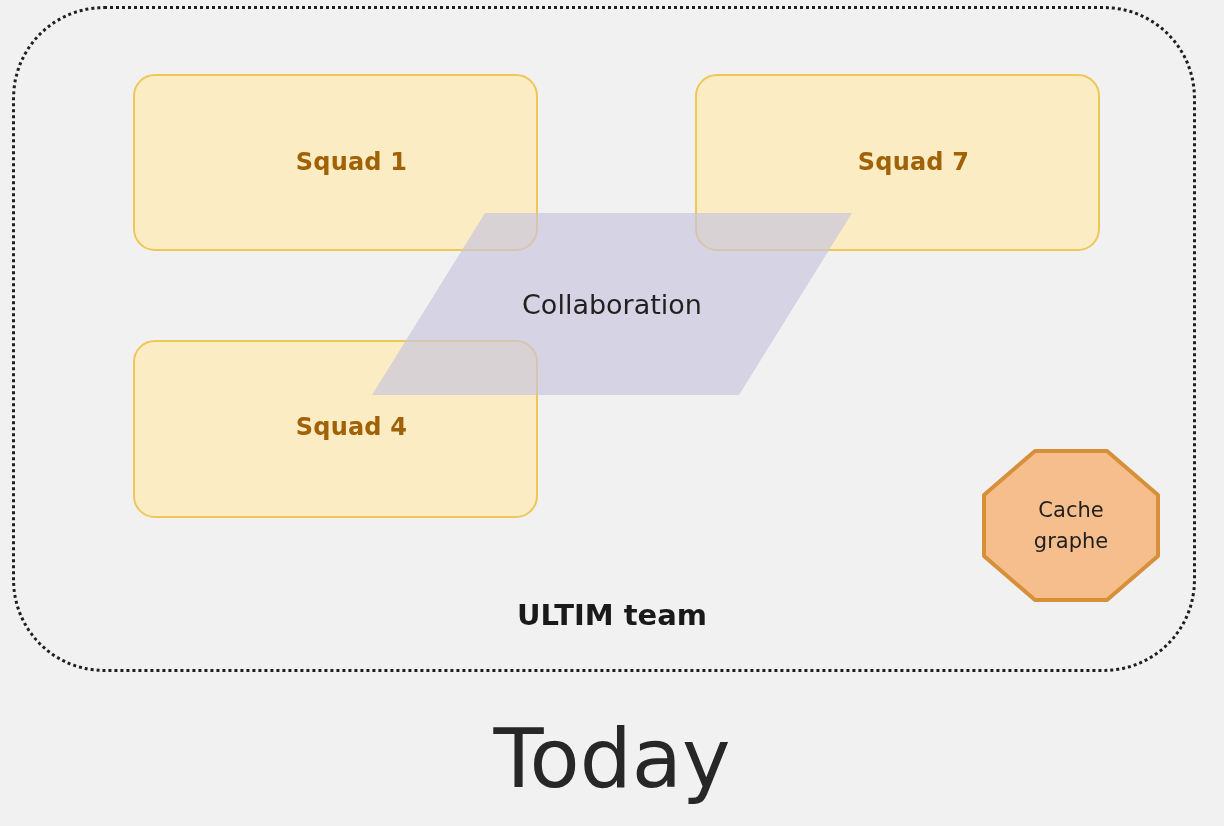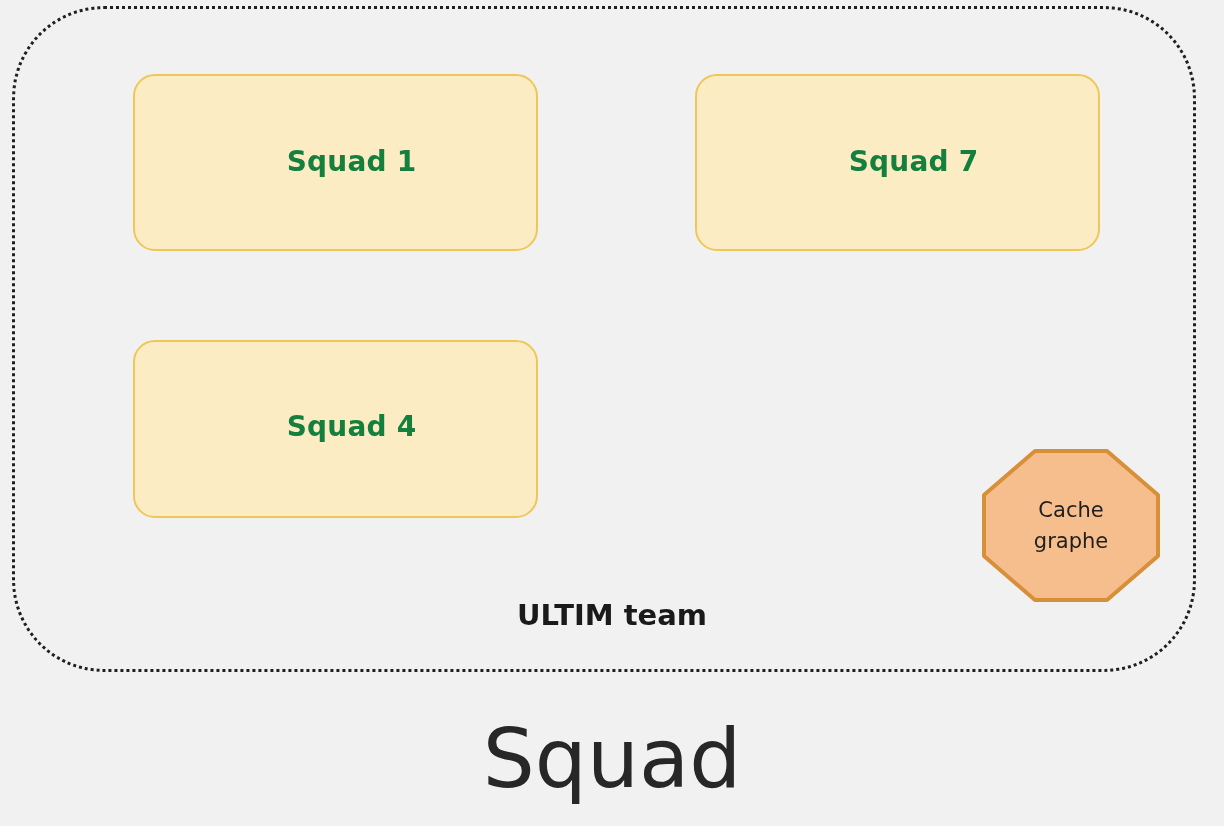--- a/index.html
+++ b/index.html
@@ -40,23 +40,23 @@
     background: #fbecc4;
     border: 2px solid #efc758;
     border-radius: 22px;
     display: flex;
     align-items: center;
     justify-content: center;
     z-index: 2;
   }
   .squad-label {
     font-family: "DejaVu Sans", sans-serif;
-    font-size: 28px;
+    font-size: 24px;
     font-weight: bold;
-    color: #15803d;
+    color: #a16207;
     letter-spacing: 0.2px;
     line-height: 1;
     transform: translateY(-1px);
     margin-left: 32px;
   }
   #squad-1 { left: 133px; top: 74px;  width: 405px; height: 177px; }
   #squad-2 { left: 695px; top: 74px;  width: 405px; height: 177px; }
   #squad-4 { left: 133px; top: 340px; width: 405px; height: 178px; }
   #squad-3 { left: 695px; top: 340px; width: 405px; height: 178px; }
   #squad-1 .squad-label,
@@ -170,28 +170,34 @@
 
   <div class="squad" id="squad-2">
     <span class="squad-label">Squad 7</span>
   </div>
 
   <div class="squad" id="squad-4">
     <span class="squad-label">Squad 4</span>
   </div>
 
 
+  <div class="collab">
+    <svg width="480" height="182" viewBox="0 0 480 182" xmlns="http://www.w3.org/2000/svg">
+      <polygon points="113,0 480,0 367,182 0,182" fill="#c9c6dd" fill-opacity="0.68"></polygon>
+    </svg>
+    <div class="collab-label">Collaboration</div>
+  </div>
 
   <div class="octagon">
     <svg width="178" height="153" viewBox="0 0 178 153" xmlns="http://www.w3.org/2000/svg">
       <polygon points="53,2 125,2 176,46 176,107 125,151 53,151 2,107 2,46" fill="#f6be8c" stroke="#d79039" stroke-width="4" stroke-linejoin="round"></polygon>
     </svg>
     <div class="octagon-label">
       <span>Cache</span>
       <span>graphe</span>
     </div>
   </div>
 
   <div class="ultim-team">ULTIM team</div>
 
-  <div class="today">Squad</div>
+  <div class="today">Today</div>
 
 </div>
 
 </body></html>

